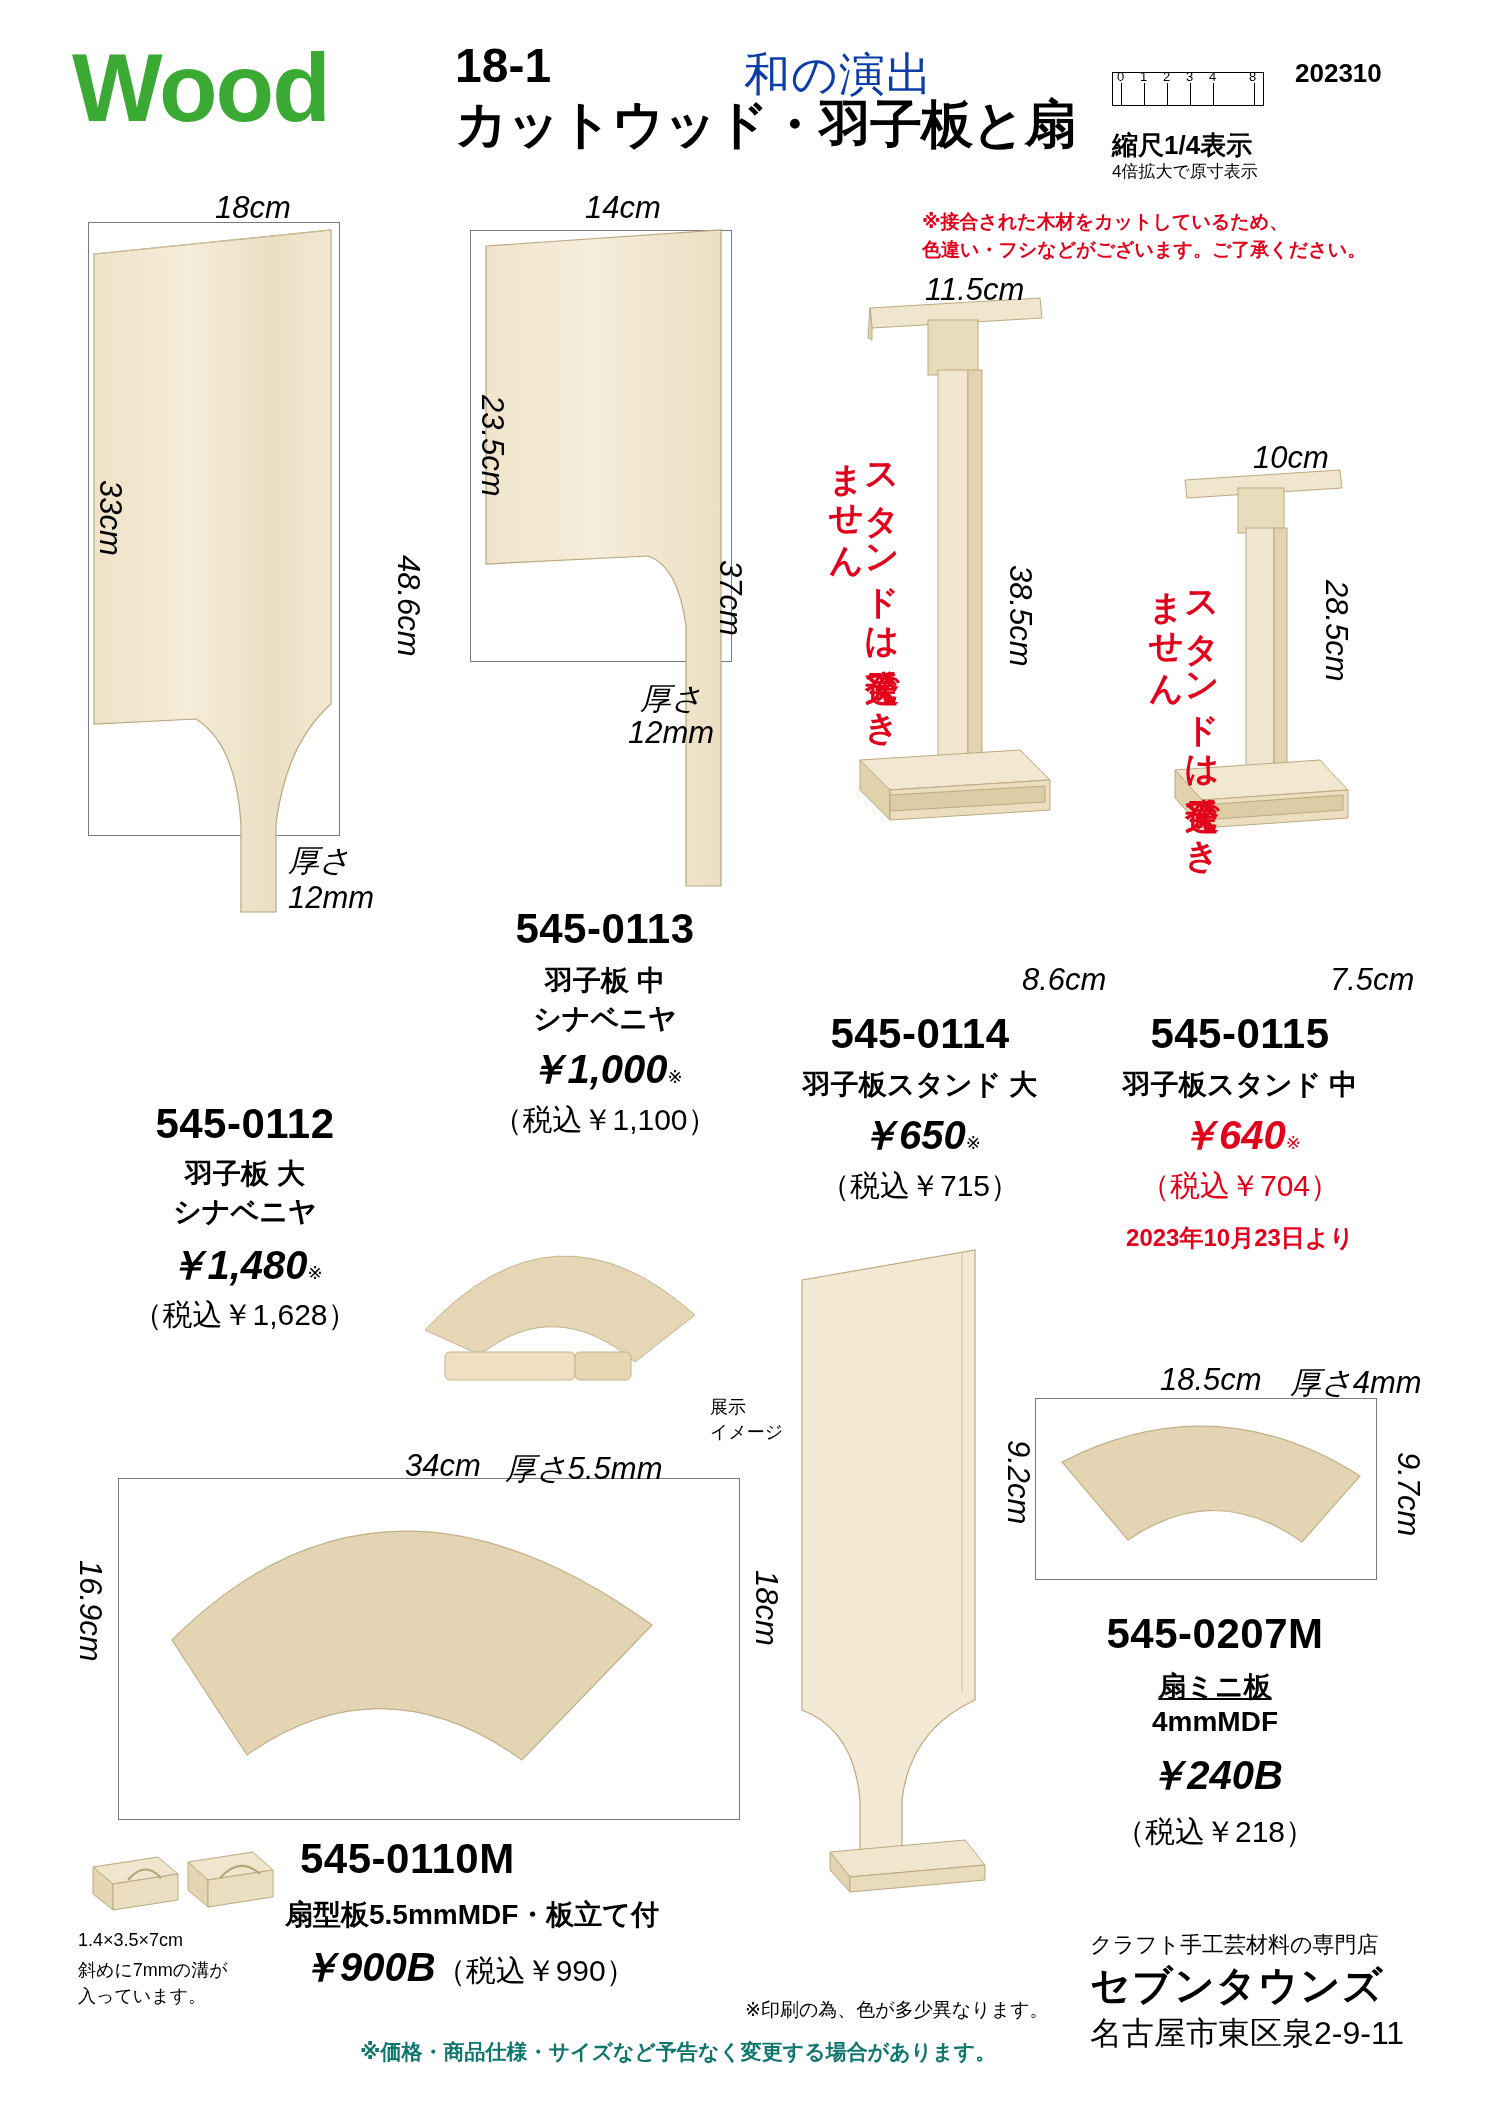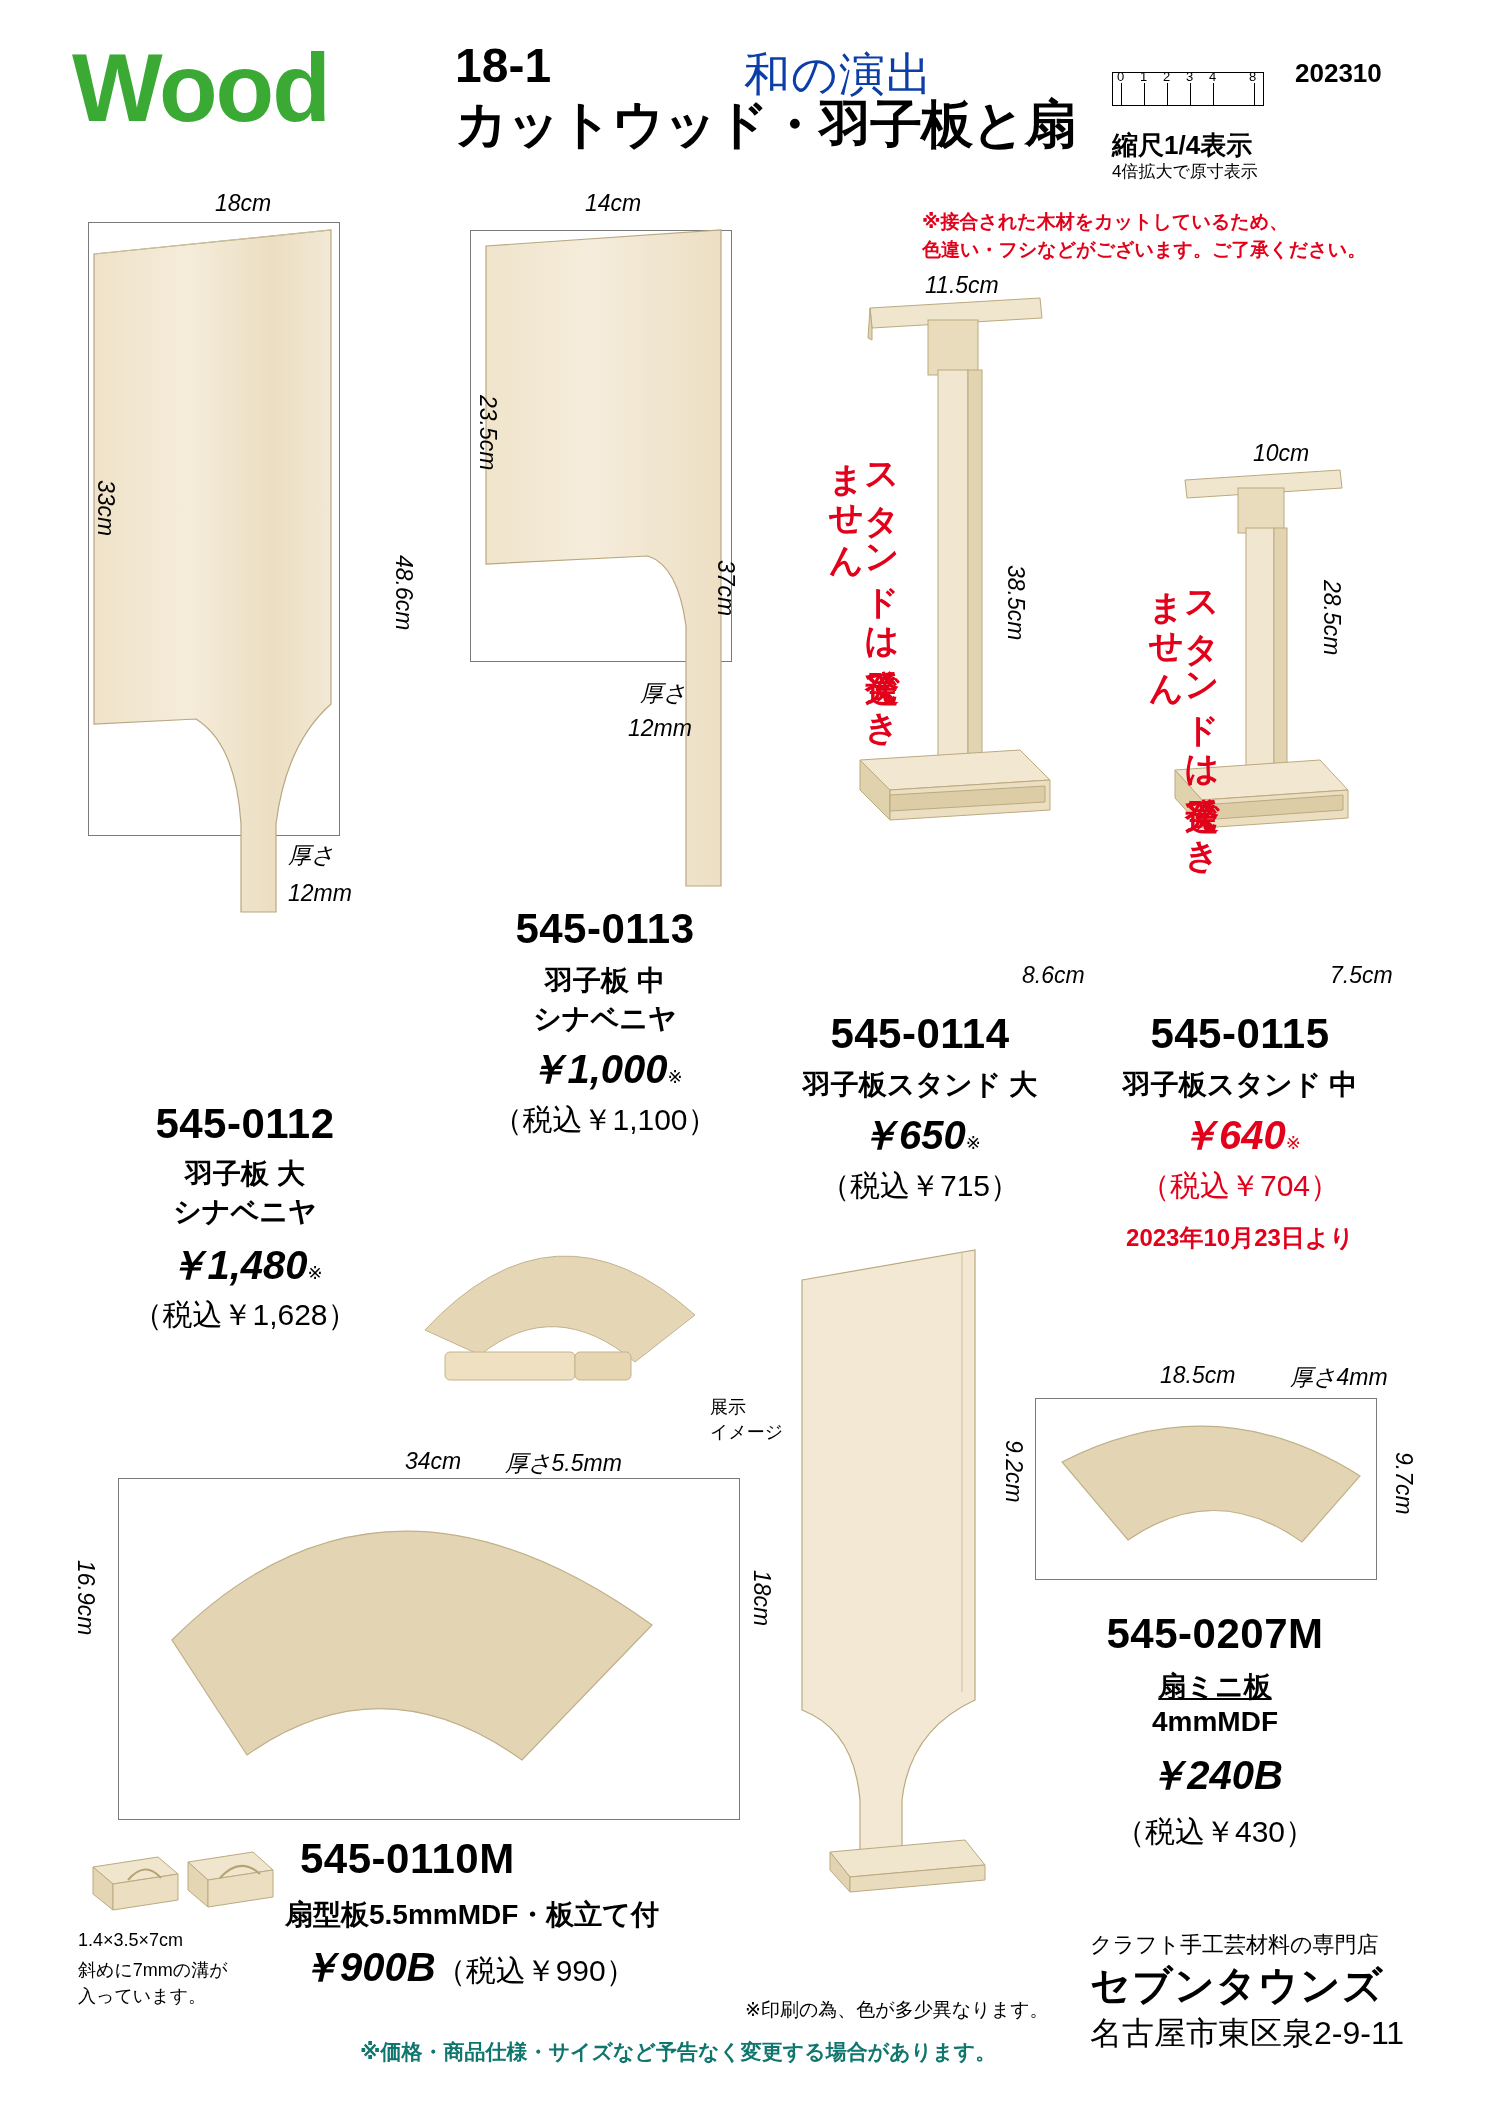--- a/index.html
+++ b/index.html
@@ -22,21 +22,21 @@
   #scale-title{left:1112px;top:128px;font-size:26px;font-weight:bold;}
   #scale-note{left:1112px;top:160px;font-size:17px;}
   #warn{left:922px;top:208px;font-size:19px;color:#e2001a;line-height:1.45;font-weight:bold;}
 
   
   .ruler{position:absolute;left:1112px;top:72px;width:150px;height:32px;border:1px solid #000;}
   .ruler .tk{position:absolute;top:10px;width:1px;height:22px;background:#000;}
   .ruler .lbl{position:absolute;top:-4px;font-size:13px;}
 
   
-  .dim{font-size:23px;font-style:italic;}
+  .dim{font-size:31px;font-style:italic;}
   .vert{writing-mode:vertical-rl;}
   .code{font-size:42px;font-weight:bold;letter-spacing:0.5px;}
   .name{font-size:28px;font-weight:bold;}
   .price{font-size:40px;font-style:italic;font-weight:bold;}
   .tax{font-size:30px;}
   .small{font-size:18px;}
 
   
   .outline{position:absolute;border:1px solid #7a7a7a;}
 
@@ -234,19 +234,19 @@
 </svg>
 <div class="abs dim" style="left:1160px;top:1362px;">18.5cm</div>
 <div class="abs dim" style="left:1290px;top:1362px;">厚さ4mm</div>
 <div class="abs dim vert" style="left:1000px;top:1440px;">9.2cm</div>
 <div class="abs dim vert" style="left:1390px;top:1452px;">9.7cm</div>
 
 <div class="abs code center" style="left:1040px;top:1610px;width:350px;">545-0207M</div>
 <div class="abs name center" style="left:1040px;top:1668px;width:350px;text-decoration:underline;">扇ミニ板</div>
 <div class="abs name center" style="left:1040px;top:1706px;width:350px;">4mmMDF</div>
 <div class="abs price center" style="left:1040px;top:1748px;width:350px;">￥240B</div>
-<div class="abs tax center" style="left:1030px;top:1812px;width:370px;">（税込￥430）</div>
+<div class="abs tax center" style="left:1030px;top:1812px;width:370px;">（税込￥218）</div>
 
 <div class="abs" id="foot1">※印刷の為、色が多少異なります。</div>
 <div class="abs" id="foot2">※価格・商品仕様・サイズなど予告なく変更する場合があります。</div>
 <div class="abs" id="shopline1">クラフト手工芸材料の専門店</div>
 <div class="abs" id="shop">セブンタウンズ</div>
 <div class="abs" id="shopaddr">名古屋市東区泉2-9-11</div>
 
 </body></html>

